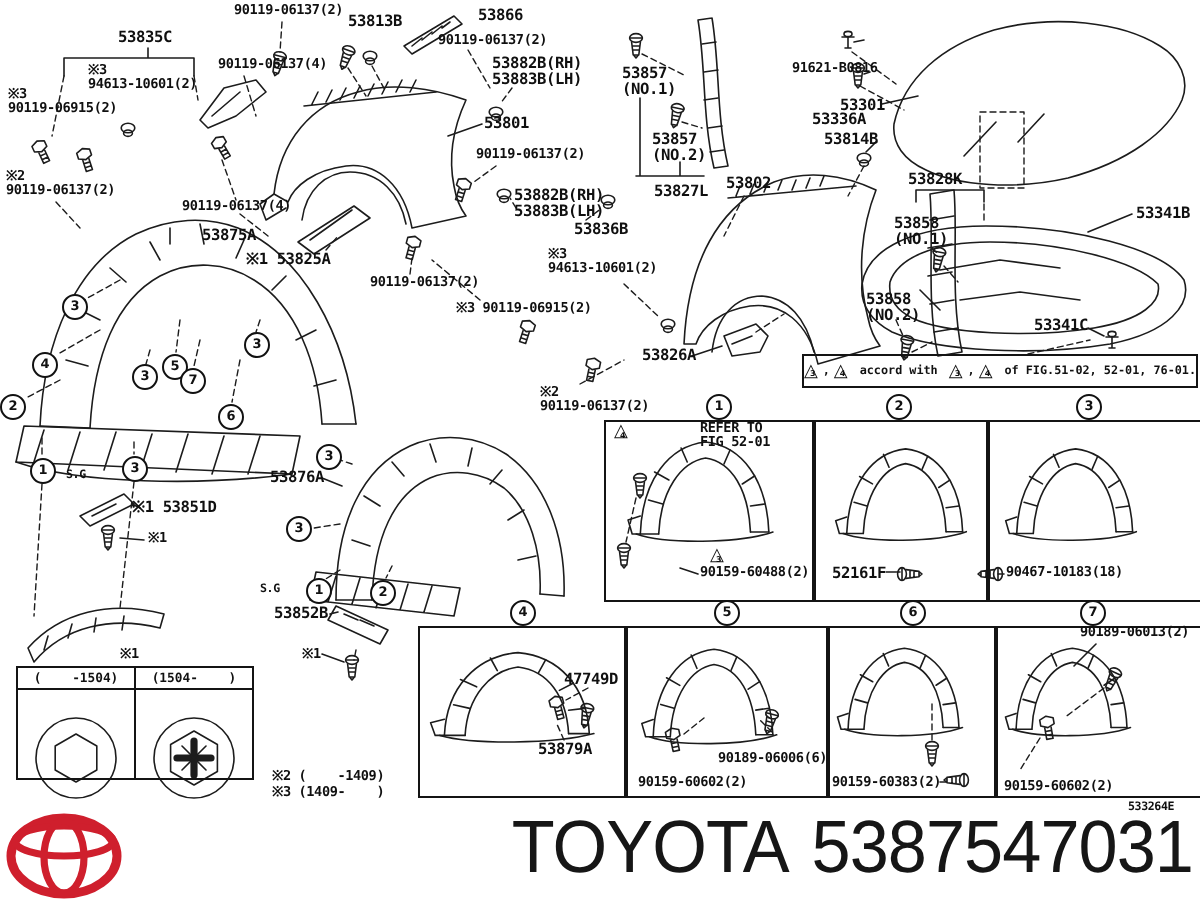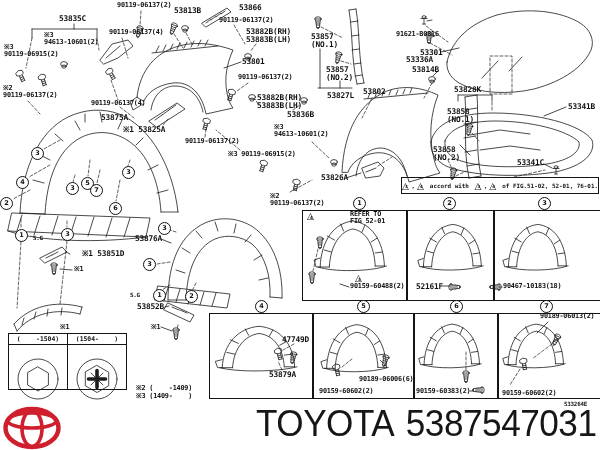--- a/index.html
+++ b/index.html
@@ -250,21 +250,21 @@
       <div class="callout" style="left: 91px; top: 100px;"><div>90119-06137(4)</div></div>
       <div class="callout lg" style="left: 71px; top: 114px; margin-left: 30px;"><div>53875A</div></div>
       <div class="callout lg" style="left: 123px; top: 126px;"><div>※1 53825A</div></div>
       <div class="callout" style="left: 185px; top: 138px;"><div>90119-06137(2)</div></div>
       <div class="callout" style="left: 274px; top: 124px;"><div>※3</div><div>94613-10601(2)</div></div>
       <div class="callout" style="left: 228px; top: 151px;"><div>※3 90119-06915(2)</div></div>
       <div class="callout lg" style="left: 321px; top: 174px;"><div>53826A</div></div>
       <div class="callout" style="left: 270px; top: 193px;"><div>※2</div><div>90119-06137(2)</div></div>
       <div class="callout lg" style="left: 135px; top: 235px;"><div>53876A</div></div>
       <div class="callout sm" style="left: 33px; top: 235px;"><div>S.G</div></div>
-      <div class="callout lg" style="left: 82px; top: 250px; text-align: right;"><div>※1 53851D</div></div>
+      <div class="callout lg" style="left: 66px; top: 250px; text-align: right;"><div>※1 53851D</div></div>
       <div class="callout" style="left: 74px; top: 266px;"><div>※1</div></div>
       <div class="callout sm" style="left: 130px; top: 292px;"><div>S.G</div></div>
       <div class="callout lg" style="left: 137px; top: 303px;"><div>53852B</div></div>
       <div class="callout" style="left: 151px; top: 324px;"><div>※1</div></div>
       <div class="callout" style="left: 60px; top: 324px;"><div>※1</div></div>
       <div class="callout" style="left: 136px; top: 385px;"><div>※2 (    -1409)</div></div>
       <div class="callout" style="left: 136px; top: 393px;"><div>※3 (1409-    )</div></div>
       <div class="callout sm" style="left: 564px; top: 401px;"><div>533264E</div></div>
       <div class="callout" style="left: 317px; top: 211px; margin-left: 33px;"><div>REFER TO</div><div>FIG 52-01</div></div>
       <div class="callout" style="left: 350px; top: 283px;"><div>90159-60488(2)</div></div>

